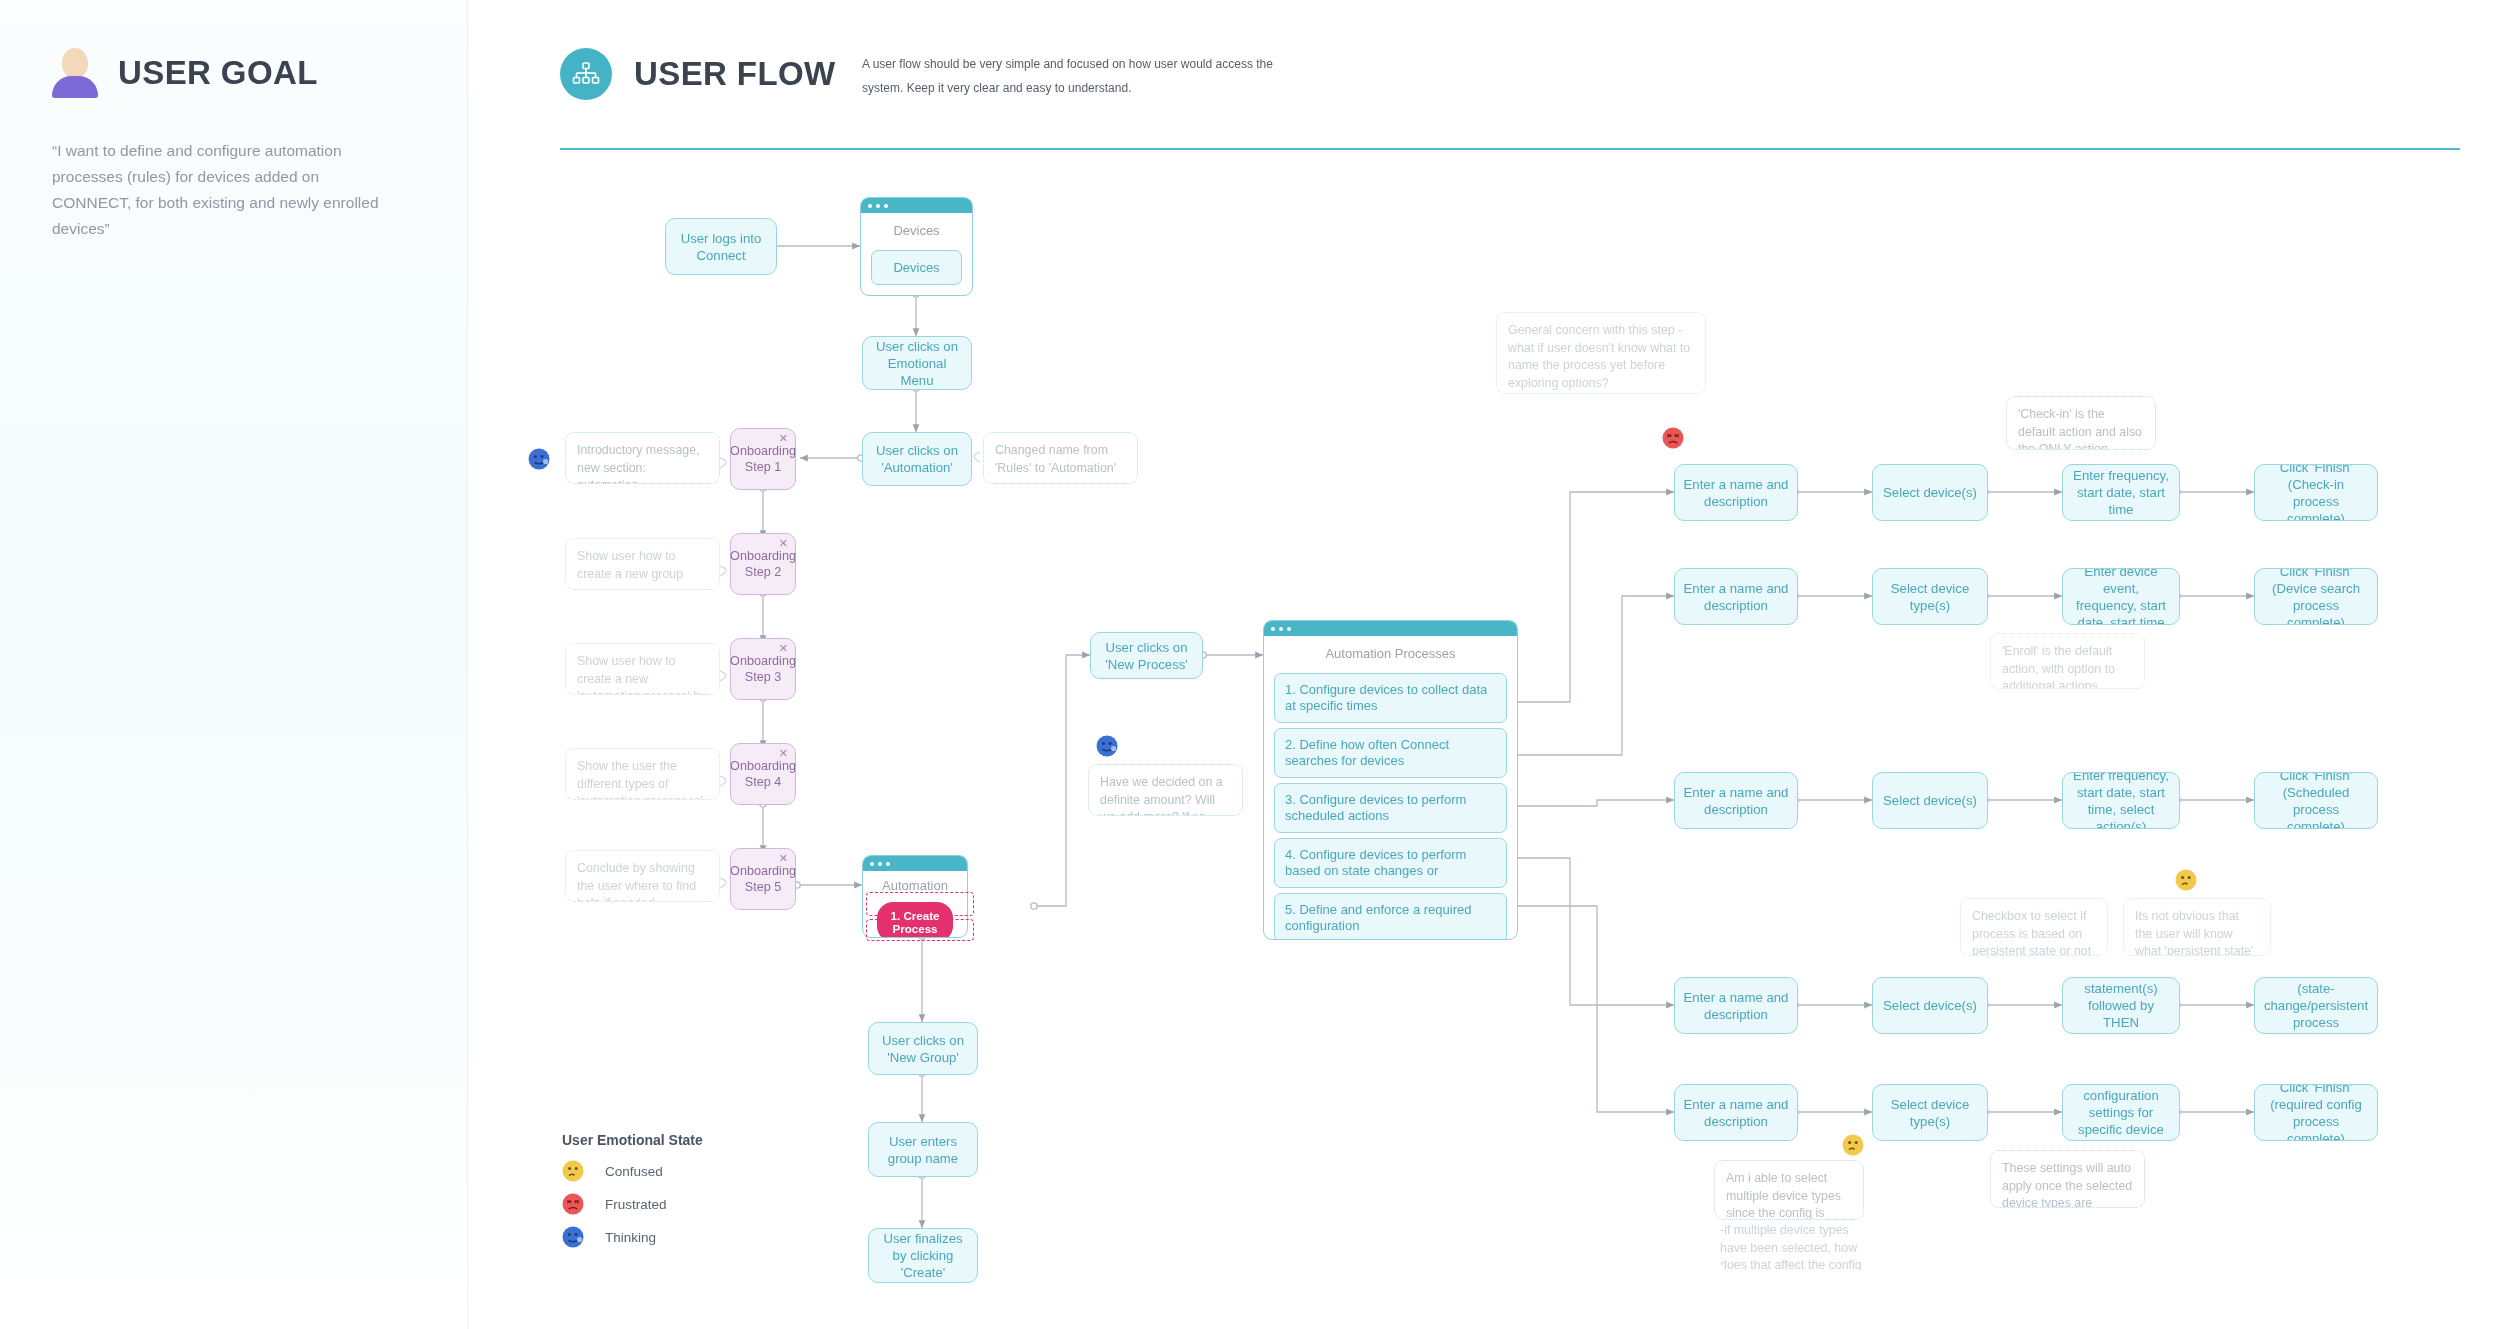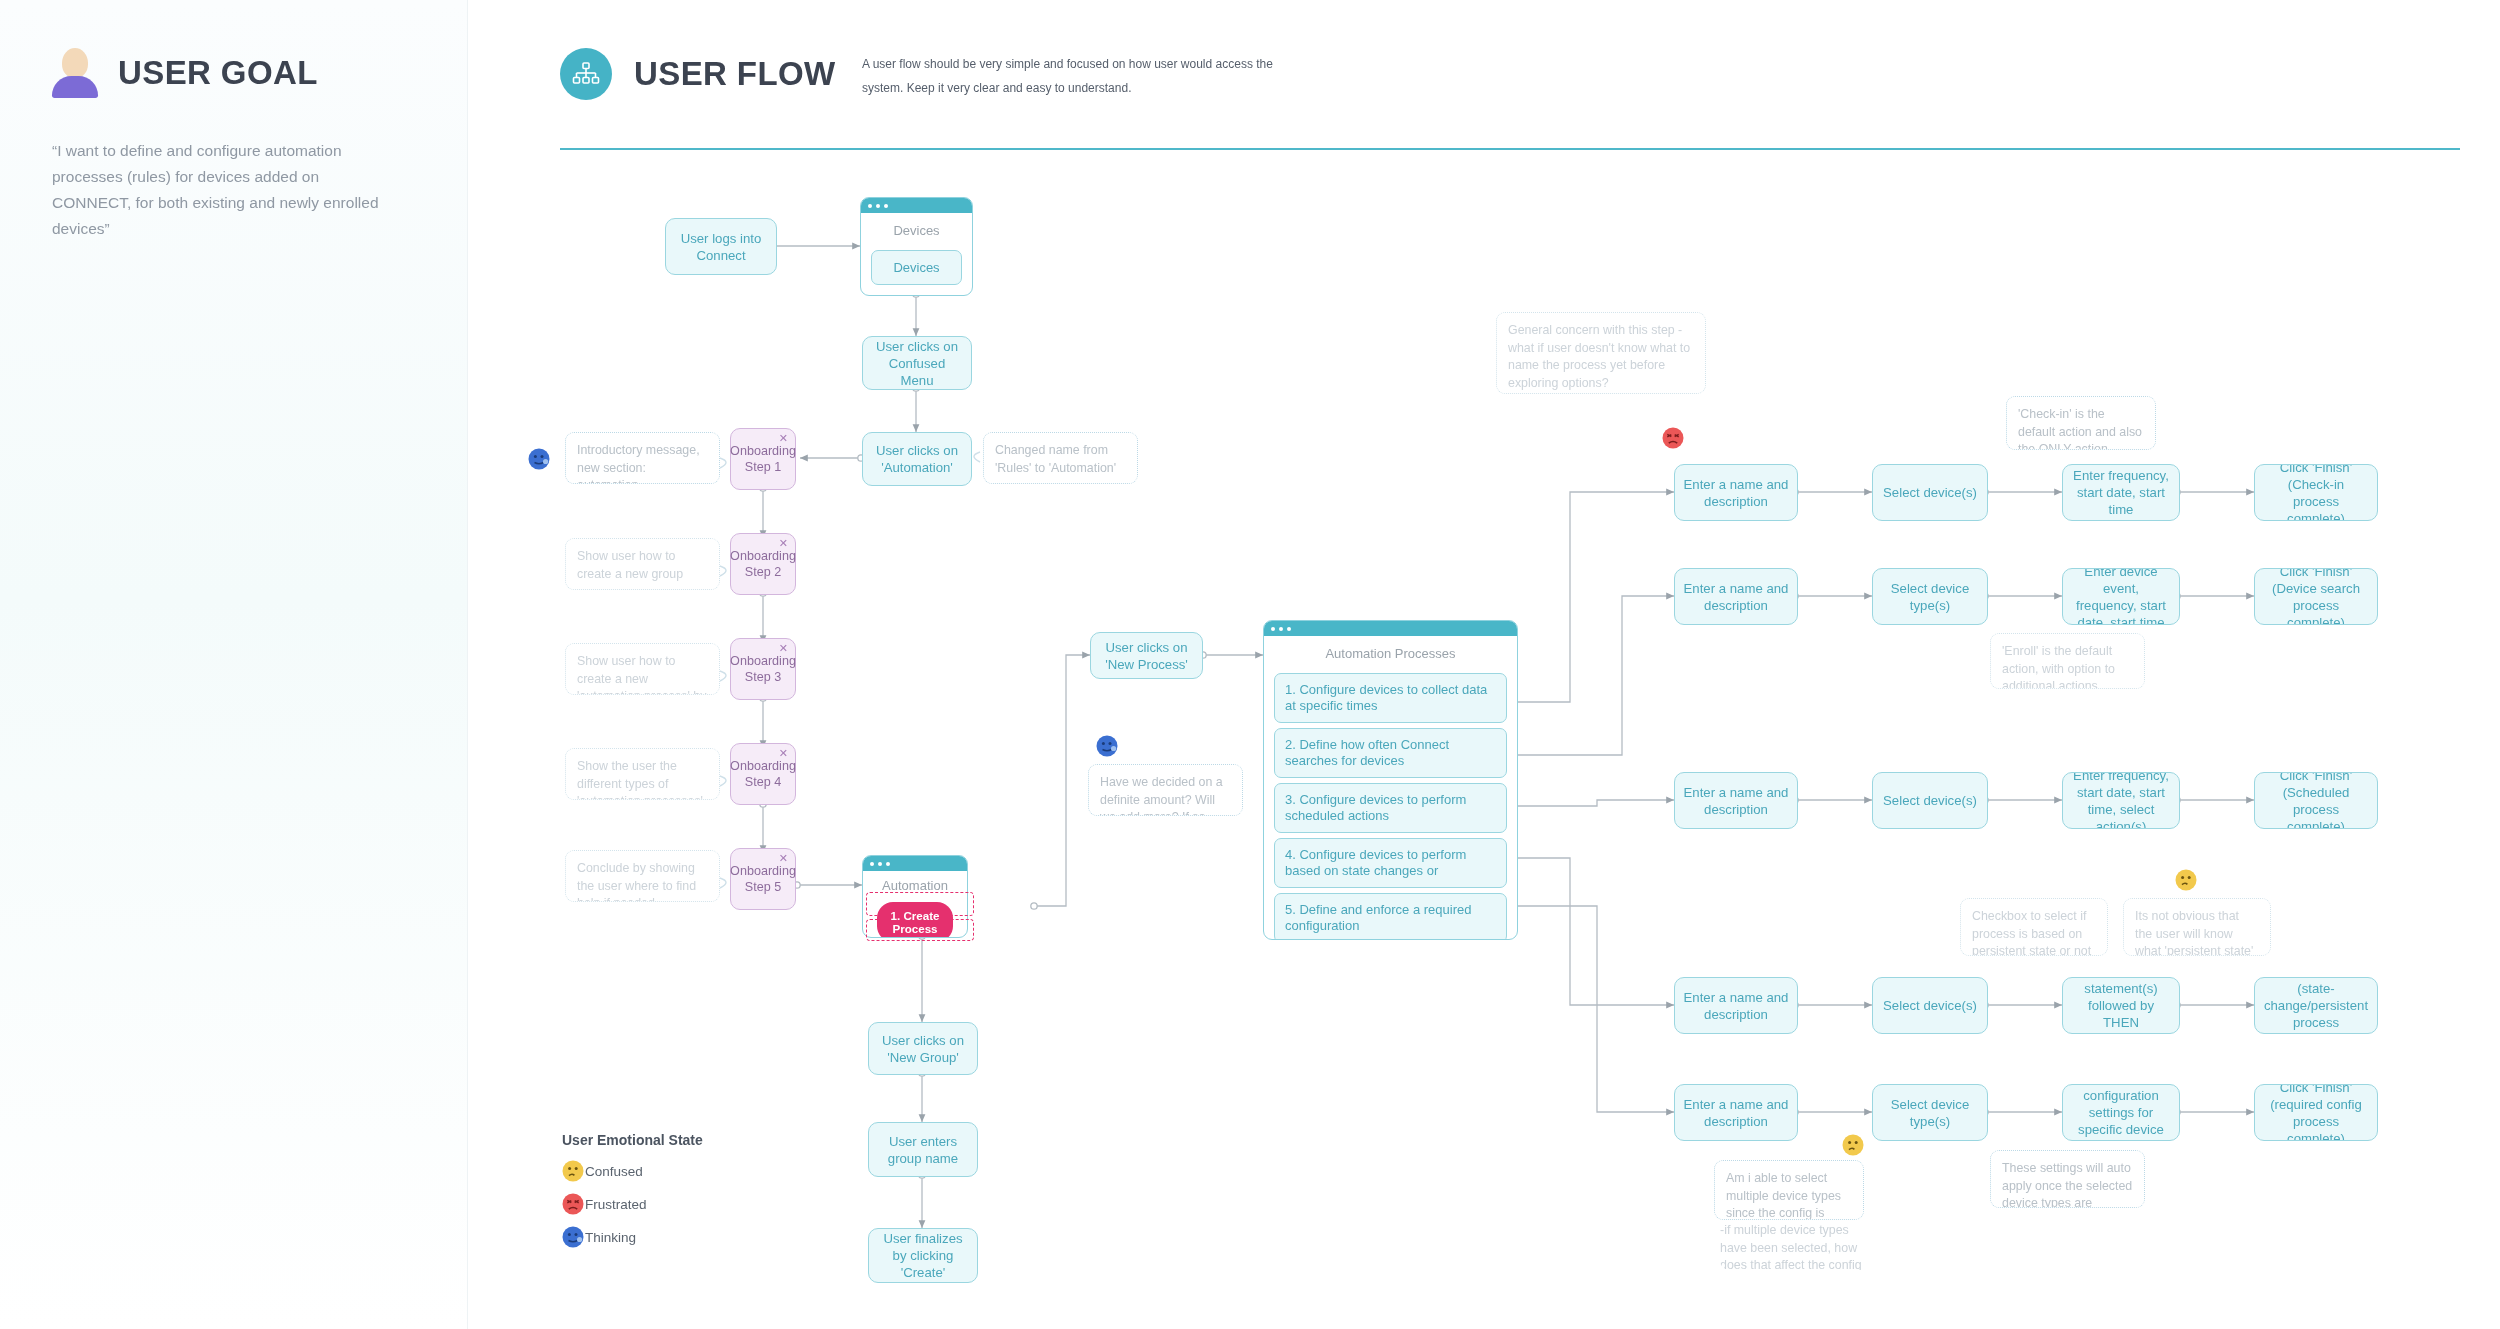--- a/index.html
+++ b/index.html
@@ -134,21 +134,21 @@
     position: absolute; border: 1.6px dashed #e5306e; border-radius: 4px;
   }
 
   
   .emo { position: absolute; width: 22px; height: 22px; border-radius: 50%; }
   .emo svg { display: block; }
 
   
   #legend { position: absolute; left: 562px; top: 1132px; }
   #legend-title { font-size: 14px; font-weight: 700; color: #4b5460; margin-bottom: 12px; }
-  .leg-row { display: flex; align-items: center; gap: 1px; margin-bottom: 11px; }
+  .leg-row { display: flex; align-items: center; gap: 21px; margin-bottom: 11px; }
   .leg-row span.lbl { font-size: 13.5px; color: #5a636e; }
 </style>
 </head>
 <body>
 
 <div id="root">
 
   <div id="sidebar">
     <div id="goal-head">
       <div class="avatar-ico">
@@ -290,21 +290,21 @@
     <div class="win" style="left:860px;top:197px;width:113px;height:99px;">
       <div class="bar">
           <i></i>
           <i></i>
           <i></i>
         </div>
       <div class="wtitle">Devices</div>
       <div class="witem">Devices</div>
     </div>
 
-    <div class="node" style="left:862px;top:336px;width:110px;height:54px;">User clicks on Confused Menu</div>
+    <div class="node" style="left:862px;top:336px;width:110px;height:54px;">User clicks on Emotional Menu</div>
 
     <div class="node" style="left:862px;top:432px;width:110px;height:54px;">User clicks on 'Automation'</div>
 
     <div class="note" style="left:983px;top:432px;width:155px;height:52px;">Changed name from 'Rules' to 'Automation'</div>
 
     <div class="onb" style="left:730px;top:428px;width:66px;height:62px;">
       <span class="x">✕</span>
       <span>Onboarding Step 1</span>
     </div>
     <div class="onb" style="left:730px;top:533px;width:66px;height:62px;">

